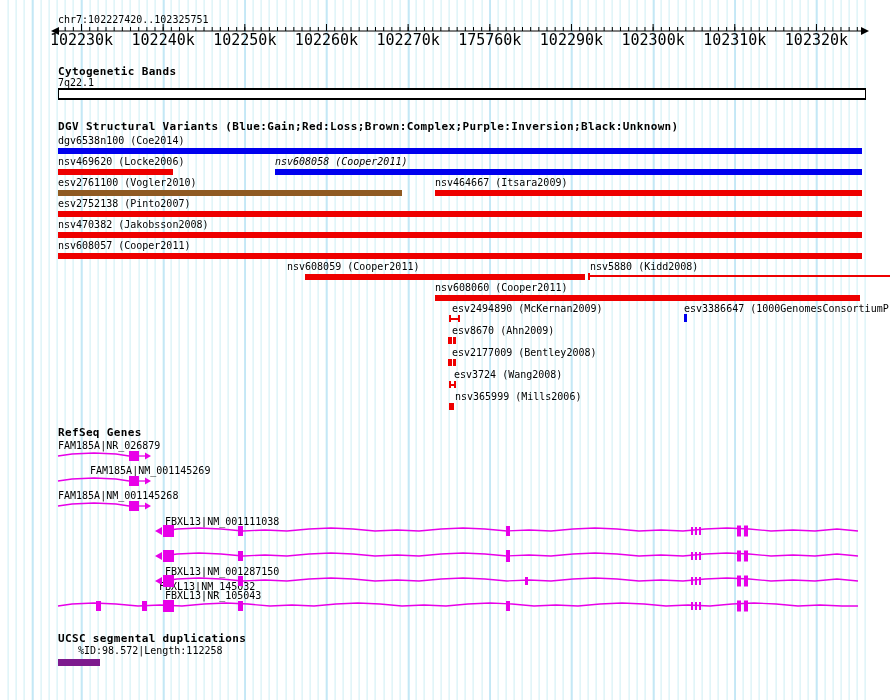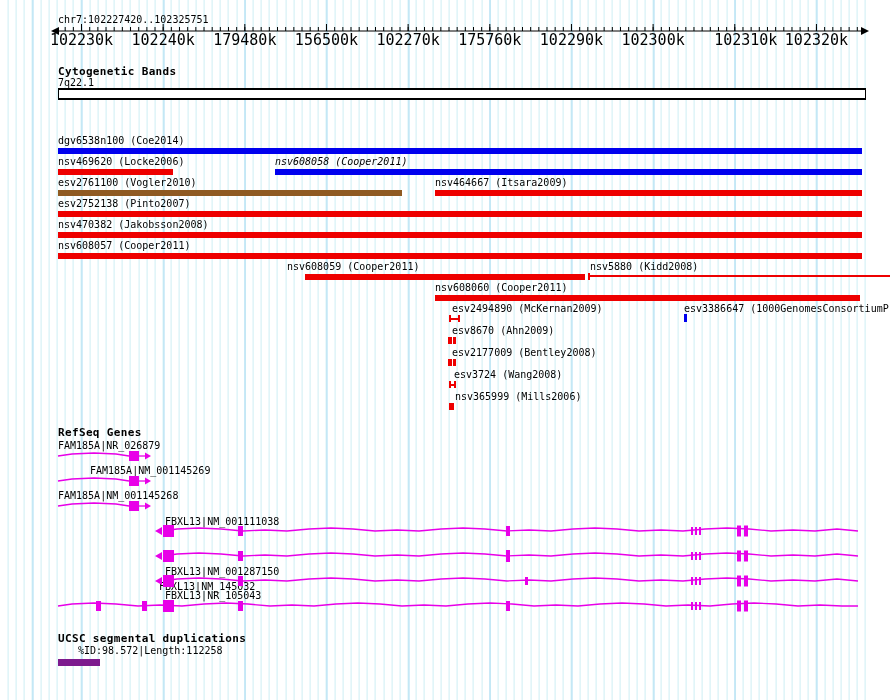--- a/index.html
+++ b/index.html
@@ -143,34 +143,35 @@
       <line x1="408.14" y1="24" x2="408.14" y2="31" stroke="#000" stroke-width="1"></line>
       <line x1="489.79999999999995" y1="24" x2="489.79999999999995" y2="31" stroke="#000" stroke-width="1"></line>
       <line x1="571.46" y1="24" x2="571.46" y2="31" stroke="#000" stroke-width="1"></line>
       <line x1="653.12" y1="24" x2="653.12" y2="31" stroke="#000" stroke-width="1"></line>
       <line x1="734.78" y1="24" x2="734.78" y2="31" stroke="#000" stroke-width="1"></line>
       <line x1="816.4399999999999" y1="24" x2="816.4399999999999" y2="31" stroke="#000" stroke-width="1"></line>
     </svg>
   <div id="ruler-labels">
       <span class="tick-label" style="left: 81.5px; top: 35px;">102230k</span>
       <span class="tick-label" style="left: 163.16px; top: 35px;">102240k</span>
-      <span class="tick-label" style="left: 244.82px; top: 35px;">179480k</span>
-      <span class="tick-label" style="left: 326.48px; top: 35px;">156500k</span>
+      <span class="tick-label" style="left: 244.82px; top: 35px;">102250k</span>
+      <span class="tick-label" style="left: 326.48px; top: 35px;">102260k</span>
       <span class="tick-label" style="left: 408.14px; top: 35px;">102270k</span>
       <span class="tick-label" style="left: 489.8px; top: 35px;">175760k</span>
       <span class="tick-label" style="left: 571.46px; top: 35px;">102290k</span>
       <span class="tick-label" style="left: 653.12px; top: 35px;">102300k</span>
-      <span class="tick-label" style="left: 734.78px; top: 35px; margin-left: 11px;">102310k</span>
+      <span class="tick-label" style="left: 734.78px; top: 35px;">102310k</span>
       <span class="tick-label" style="left: 816.44px; top: 35px;">102320k</span>
     </div>
 
   <div class="hdr cyto-header">Cytogenetic Bands</div>
   <div class="lbl band-label">7q22.1</div>
   <div class="band-box"></div>
 
+  <div class="hdr dgv-header">DGV Structural Variants (Blue:Gain;Red:Loss;Brown:Complex;Purple:Inversion;Black:Unknown)</div>
   <div id="dgv-track">
       <div class="lbl" style="position: absolute; left: 58px; top: 135px;">dgv6538n100 (Coe2014)</div>
       <div class="shape" style="position: absolute; left: 58px; top: 148px; width: 804px; height: 6px; background: var(--c-gain);"></div>
       <div class="lbl" style="position: absolute; left: 58px; top: 156px;">nsv469620 (Locke2006)</div>
       <div class="shape" style="position: absolute; left: 58px; top: 169px; width: 115px; height: 6px; background: var(--c-loss);"></div>
       <div class="lbl" style="position: absolute; left: 275px; top: 156px; font-style: italic;">nsv608058 (Cooper2011)</div>
       <div class="shape" style="position: absolute; left: 275px; top: 169px; width: 587px; height: 6px; background: var(--c-gain);"></div>
       <div class="lbl" style="position: absolute; left: 58px; top: 177px;">esv2761100 (Vogler2010)</div>
       <div class="shape" style="position: absolute; left: 58px; top: 190px; width: 344px; height: 6px; background: var(--c-complex);"></div>
       <div class="lbl" style="position: absolute; left: 435px; top: 177px;">nsv464667 (Itsara2009)</div>

